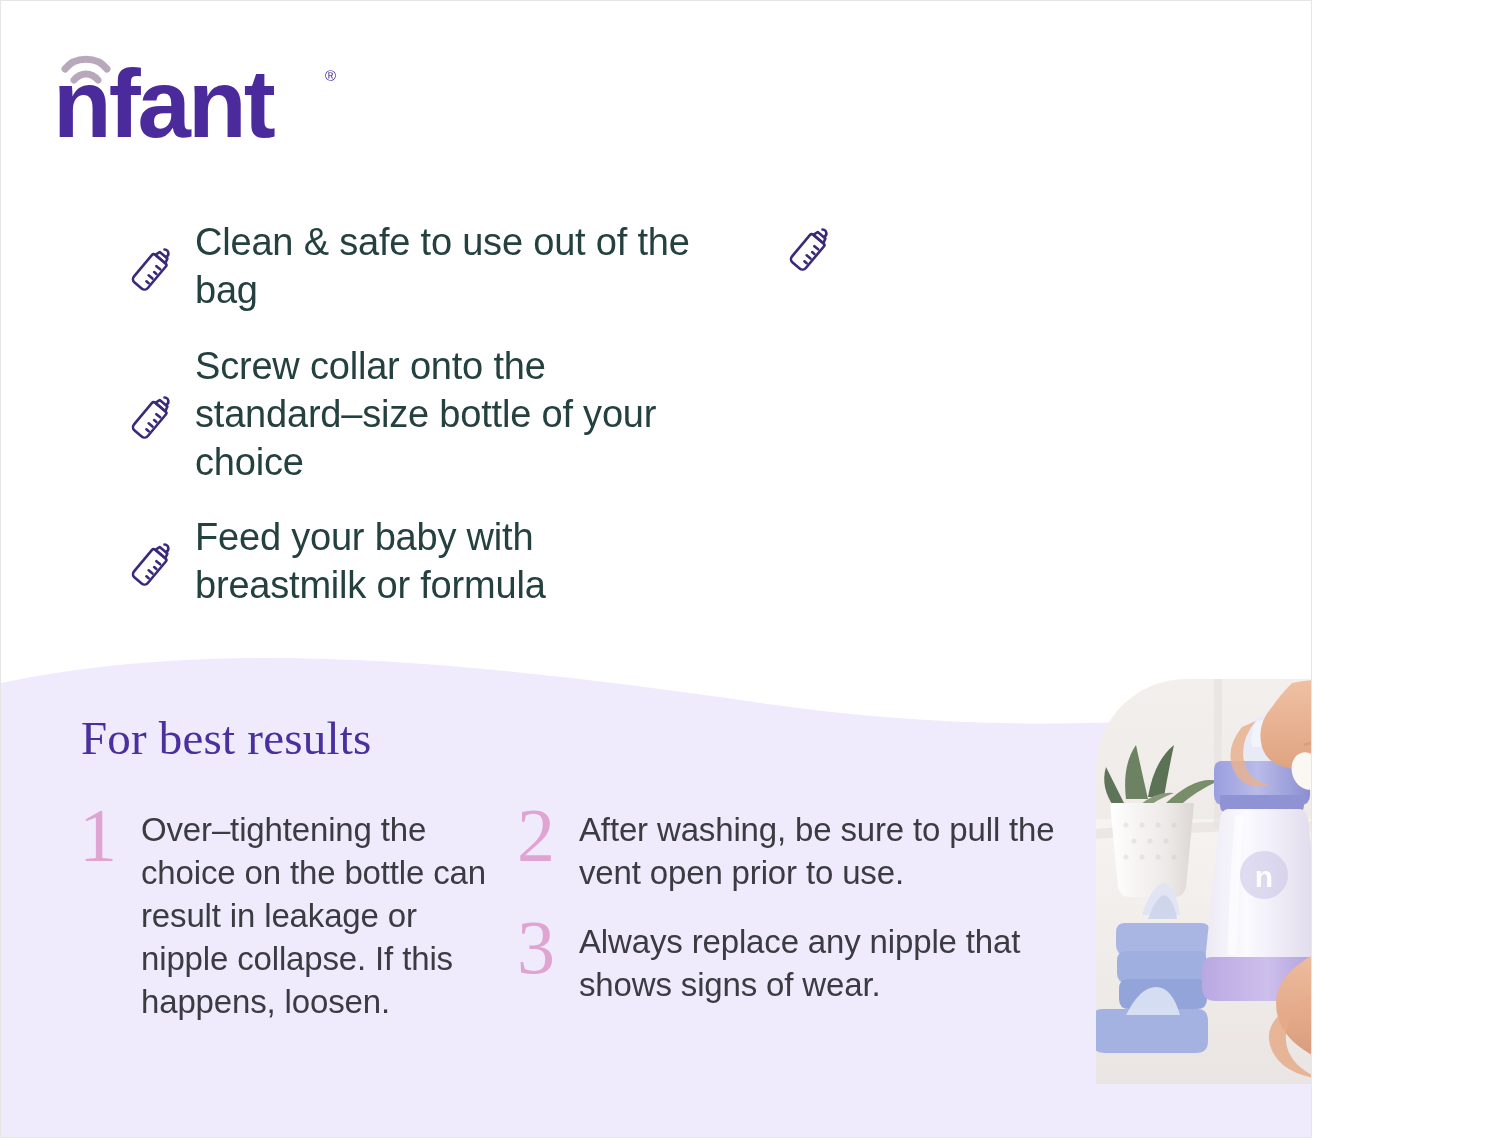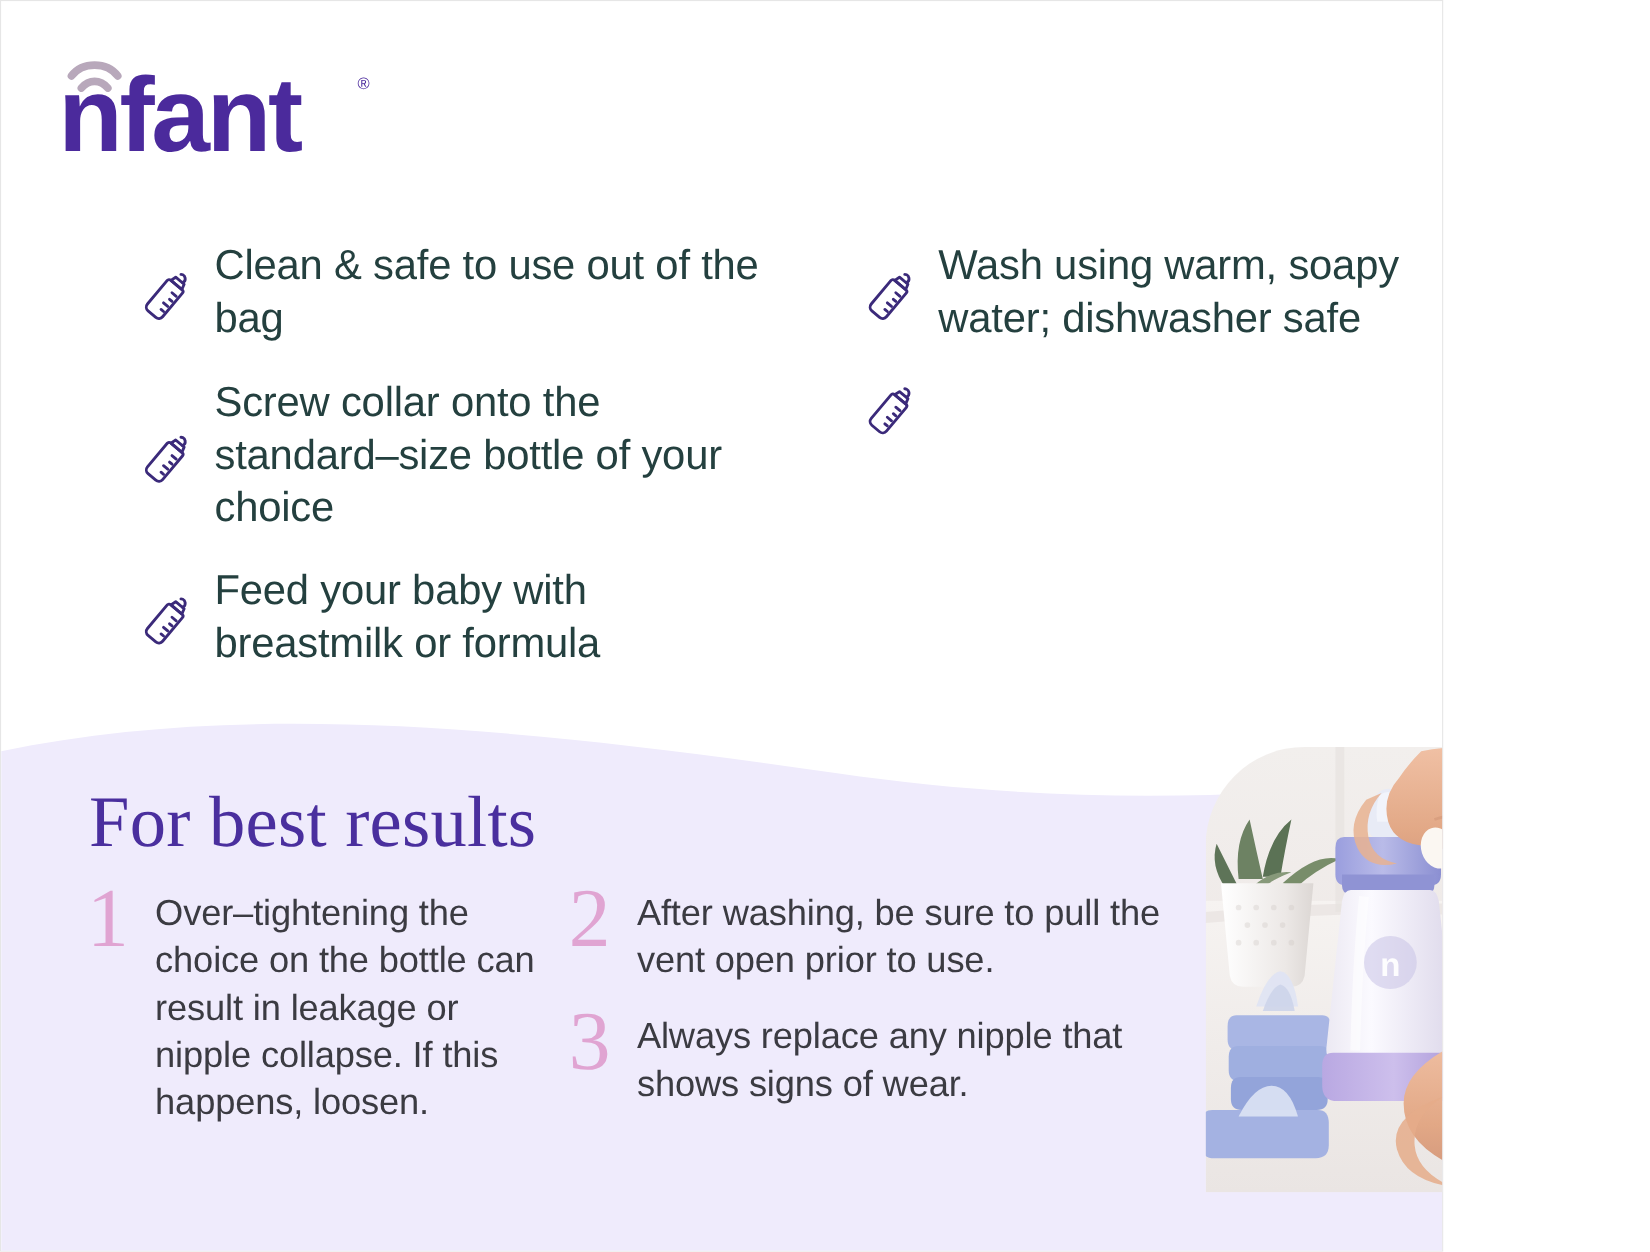--- a/index.html
+++ b/index.html
@@ -76,21 +76,21 @@
     letter-spacing: -0.2px;
     font-weight: 400;
   }
 
   
   .best-heading {
     position: absolute;
     left: 80px;
     top: 714px;
     font-family: "Liberation Serif", serif;
-    font-size: 66px;
+    font-size: 47px;
     line-height: 1;
     color: #4a2f9e;
     letter-spacing: 0.2px;
     z-index: 3;
   }
 
   .tips {
     position: absolute;
     top: 808px;
     z-index: 3;
@@ -208,36 +208,20 @@
             </g>
           </svg>
         </span>
         <span class="feat-text">Feed your baby with breastmilk or formula</span>
       </div>
 
     </div>
 
     <div class="feat-col right">
 
-      <div class="feat-item">
-        <span class="feat-icon">
-          <svg viewBox="0 0 46 52" xmlns="http://www.w3.org/2000/svg">
-            <g transform="rotate(40 23 26)" fill="none" stroke="#3b2a7a" stroke-width="2.6" stroke-linecap="round" stroke-linejoin="round">
-              <path d="M20 3 c0 0 2.5 -2.2 5 0 c2.5 2.2 1 4.8 1 4.8"></path>
-              <path d="M18 8 h10 l1.5 5 h-13 z"></path>
-              <path d="M16.2 13 h13.6 a2.2 2.2 0 0 1 2.2 2.2 v28 a4.4 4.4 0 0 1 -4.4 4.4 h-9.2 a4.4 4.4 0 0 1 -4.4 -4.4 v-28 a2.2 2.2 0 0 1 2.2 -2.2 z"></path>
-              <path d="M24.5 21 h5"></path>
-              <path d="M26.6 27 h3"></path>
-              <path d="M24.5 33 h5"></path>
-              <path d="M26.6 39 h3"></path>
-            </g>
-          </svg>
-        </span>
-        <span class="feat-text">Wash using warm, soapy water; dishwasher safe</span>
-      </div>
 
 
       <div class="feat-item">
         <span class="feat-icon">
           <svg viewBox="0 0 46 52" xmlns="http://www.w3.org/2000/svg">
             <g transform="rotate(40 23 26)" fill="none" stroke="#3b2a7a" stroke-width="2.6" stroke-linecap="round" stroke-linejoin="round">
               <path d="M20 3 c0 0 2.5 -2.2 5 0 c2.5 2.2 1 4.8 1 4.8"></path>
               <path d="M18 8 h10 l1.5 5 h-13 z"></path>
               <path d="M16.2 13 h13.6 a2.2 2.2 0 0 1 2.2 2.2 v28 a4.4 4.4 0 0 1 -4.4 4.4 h-9.2 a4.4 4.4 0 0 1 -4.4 -4.4 v-28 a2.2 2.2 0 0 1 2.2 -2.2 z"></path>
               <path d="M24.5 21 h5"></path>

